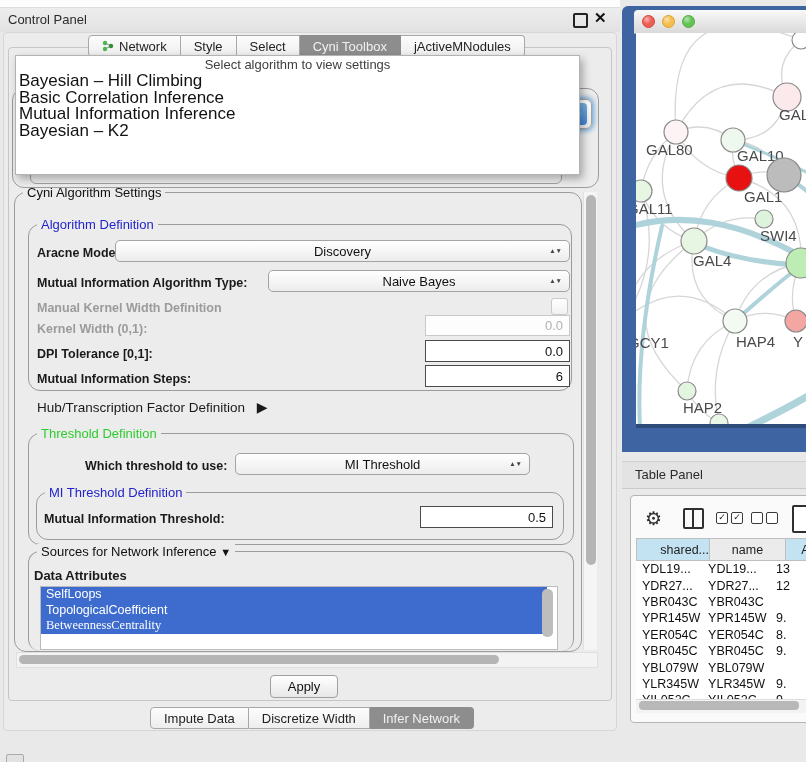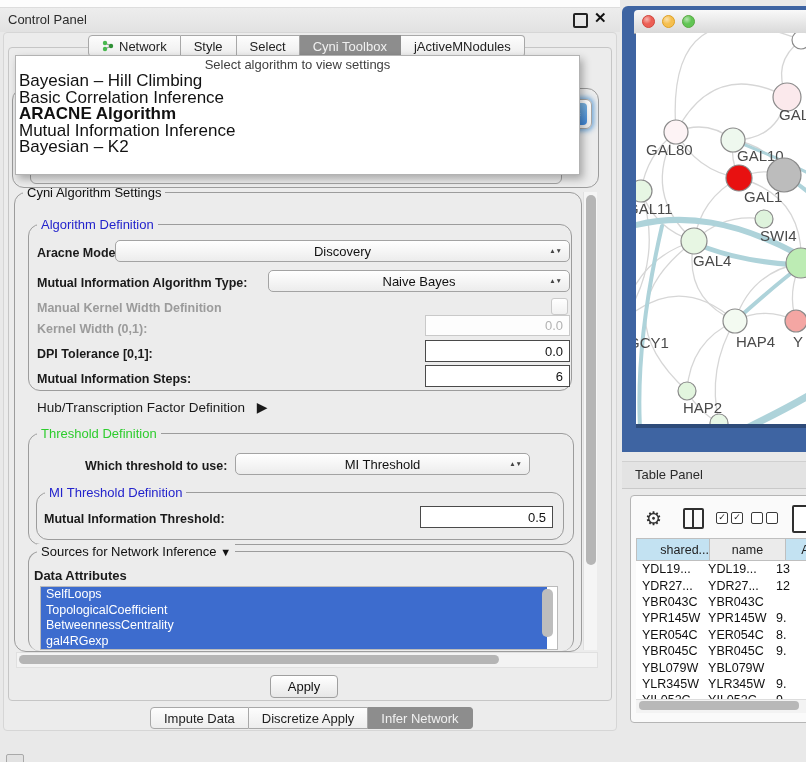--- a/index.html
+++ b/index.html
@@ -149,21 +149,20 @@
       <span>▼</span>
   </span>
 </div>
 <div class="abs combo" style="left:30px;top:156px;width:532px;height:28px;z-index:2;border-radius:6px;"></div>
 
 <div class="abs" id="algo-popup">
   <div id="algo-placeholder">Select algorithm to view settings</div>
   <div id="algo-items">
       <div class="algo-item">Bayesian – Hill Climbing</div>
       <div class="algo-item">Basic Correlation Inference</div>
-      <div class="algo-item bold">ARACNE Algorithm</div>
       <div class="algo-item">Mutual Information Inference</div>
       <div class="algo-item">Bayesian – K2</div>
     </div>
 </div>
 
 <div class="abs fieldset" style="left:14px;top:192px;width:566px;height:458px;">
   <span class="legend">Cyni Algorithm Settings</span>
 </div>
 
 <div class="abs fieldset" style="left:28px;top:224px;width:542px;height:165px;">
@@ -218,42 +217,41 @@
 <div class="abs fieldset" style="left:28px;top:551px;width:544px;height:99px;border-bottom:none;">
   <span class="legend">
     <span>Sources for Network Inference</span>
     <span style="font-size:11px;">▼</span>
   </span>
 </div>
 <div class="abs lbl" style="left:34px;top:568px;font-size:13px;">Data Attributes</div>
 <div class="abs" id="attr-list">
     <div class="attr-item" style="background: rgb(61, 108, 206);">SelfLoops</div>
     <div class="attr-item" style="background: rgb(61, 108, 206);">TopologicalCoefficient</div>
-    <div class="attr-item" style="background: rgb(61, 108, 206);">BetweennessCentrality</div>
-    <div class="attr-item" style="background: rgb(61, 108, 206);">gal4RGexp</div>
+    <div class="attr-item" style="background: rgb(61, 108, 206); font-family: Liberation Serif, serif;">BetweennessCentrality</div>
   </div>
 <div class="abs" id="attr-vthumb"></div>
 
 <div class="abs sb-track-v" style="left:583px;top:192px;width:13px;height:458px;">
   <div class="sb-thumb" style="position:absolute;left:1.5px;top:3px;width:10px;height:370px;"></div>
 </div>
 <div class="abs" style="left:16px;top:652px;width:580px;height:14px;background:#f3f3f3;border:1px solid #e0e0e0;">
   <div class="sb-thumb" style="position:absolute;left:2px;top:2px;width:480px;height:9px;"></div>
 </div>
 
 <div class="abs btn" style="left:270px;top:675px;width:66px;height:21px;">
   <span>Apply</span>
 </div>
 
 <div class="abs tabbar" id="bottom-tabs">
     <div class="tab">
       <span>Impute Data</span>
     </div>
     <div class="tab">
-      <span>Discretize Apply</span>
+      <span>Discretize Width</span>
     </div>
     <div class="tab selected">
       <span>Infer Network</span>
     </div>
   </div>
 
 <div class="abs" id="grip"></div>
 
 <div class="abs" id="net-frame"></div>
 <div class="abs" id="net-titlebar">

